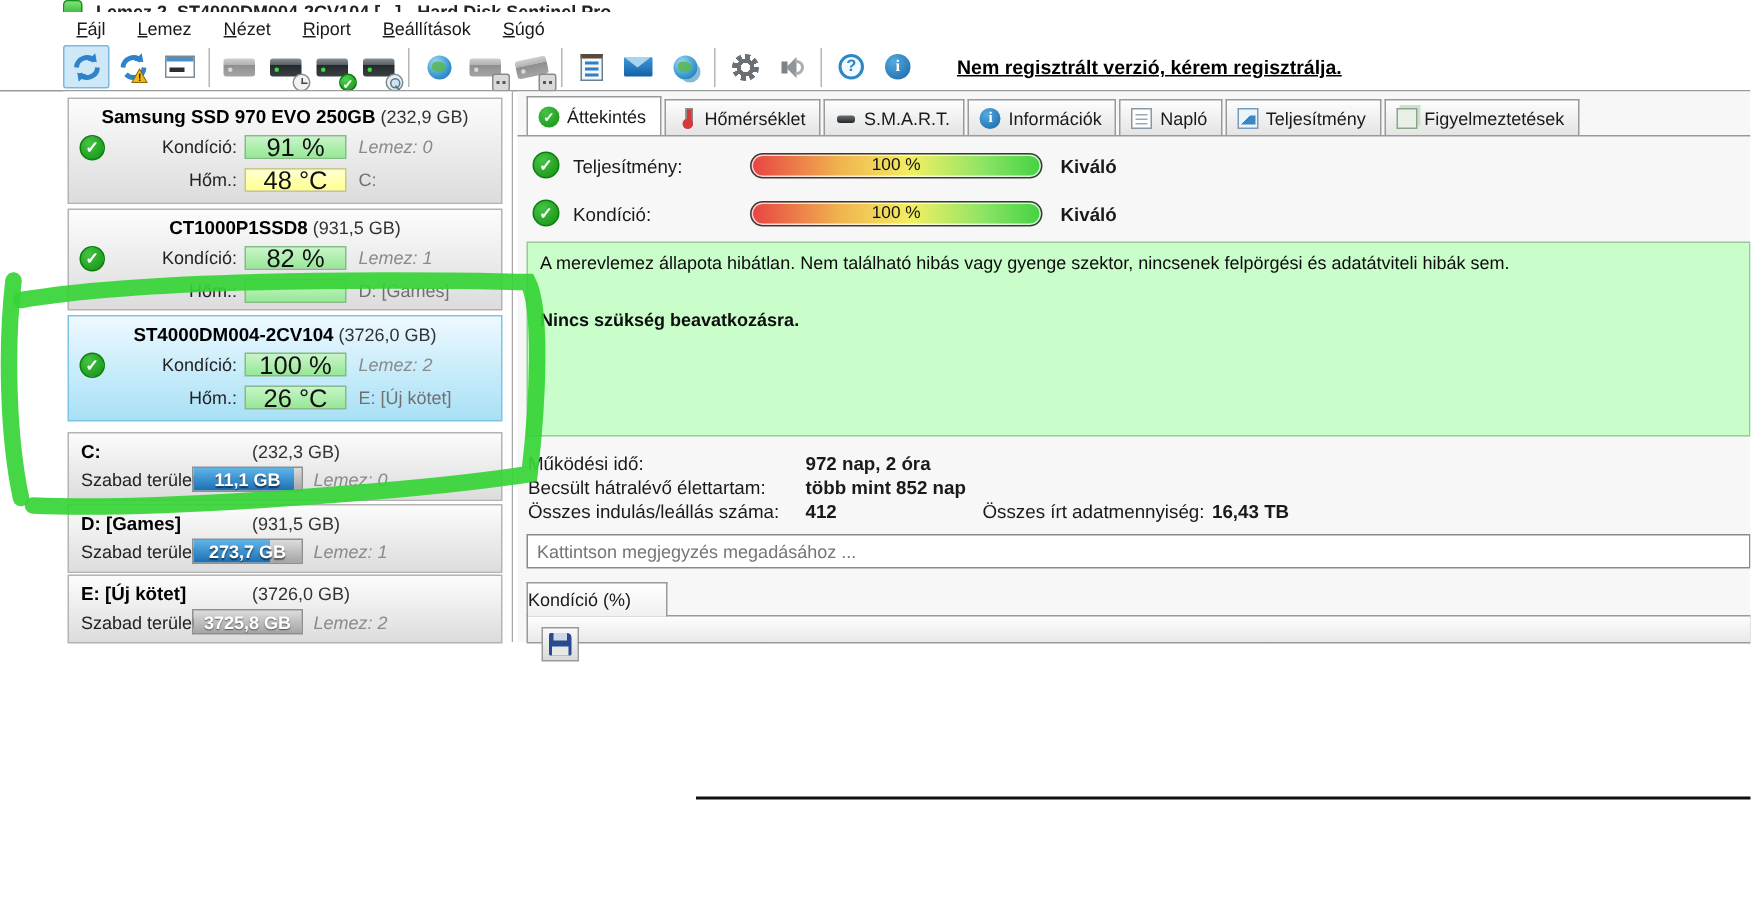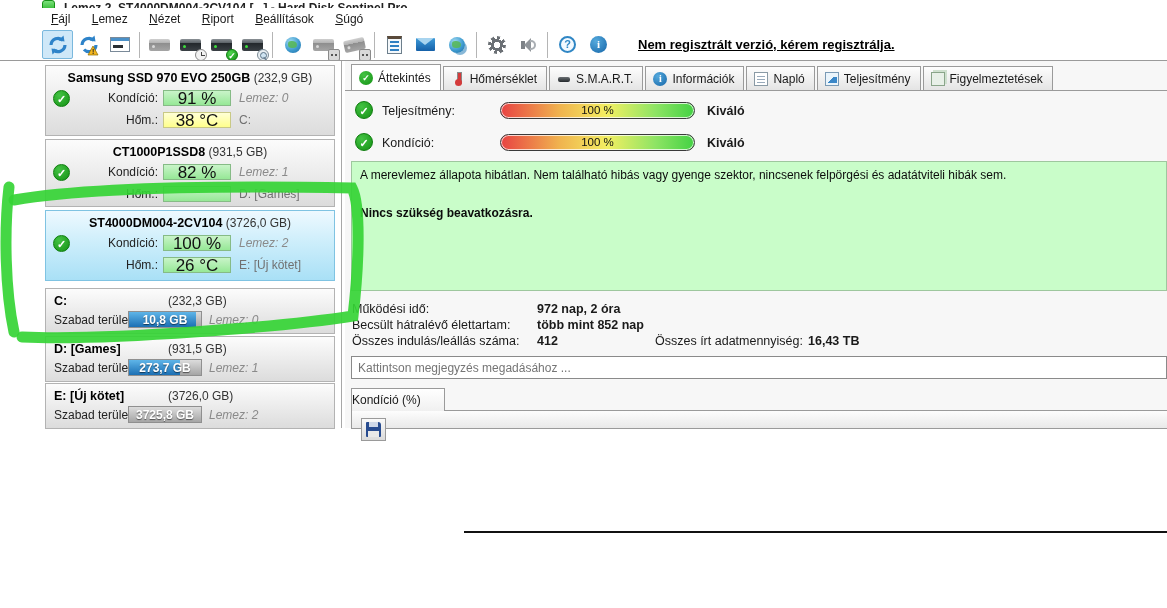--- a/index.html
+++ b/index.html
@@ -275,21 +275,21 @@
     <div class="dbox" style="top:4px; height:71px;">
       <div class="titleline"><b>Samsung SSD 970 EVO 250GB</b> <span>(232,9 GB)</span></div>
       <div class="drow" style="margin-top:4px;">
         <span class="ckc">✓</span>
         <span class="dlabel">Kondíció:</span>
         <span class="dbar green">91 %</span>
         <span class="dright">Lemez: 0</span>
       </div>
       <div class="drow">
         <span class="dlabel">Hőm.:</span>
-        <span class="dbar yellow">38 °C</span>
+        <span class="dbar yellow">48 °C</span>
         <span class="dright vol">C:</span>
       </div>
     </div>
 
     <div class="dbox" style="top:78px; height:68px;">
       <div class="titleline"><b>CT1000P1SSD8</b> <span>(931,5 GB)</span></div>
       <div class="drow" style="margin-top:4px;">
         <span class="ckc">✓</span>
         <span class="dlabel">Kondíció:</span>
         <span class="dbar green">82 %</span>
@@ -316,21 +316,21 @@
         <span class="dright vol">E: [Új kötet]</span>
       </div>
     </div>
 
     <div class="dbox" style="top:227px; height:46px;">
       <div class="titleline leftal"><b>C:</b><span class="sz">(232,3 GB)</span></div>
       <div class="drow" style="margin-top:3px;">
         <span class="vlabel">Szabad terület</span>
         <span class="fbar">
           <span class="fill" style="width: 93%;"></span>
-          <span class="ftext">10,8 GB</span>
+          <span class="ftext">11,1 GB</span>
         </span>
         <span class="fright">Lemez: 0</span>
       </div>
     </div>
 
     <div class="dbox" style="top:275px; height:46px;">
       <div class="titleline leftal"><b>D: [Games]</b><span class="sz">(931,5 GB)</span></div>
       <div class="drow" style="margin-top:3px;">
         <span class="vlabel">Szabad terület</span>
         <span class="fbar">

